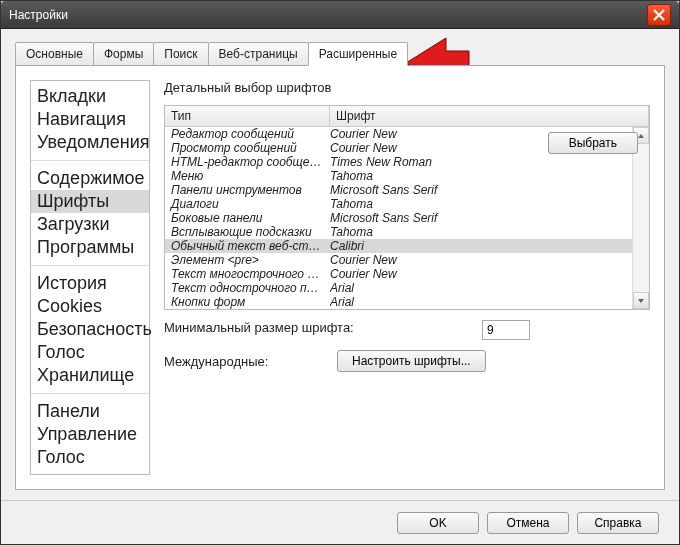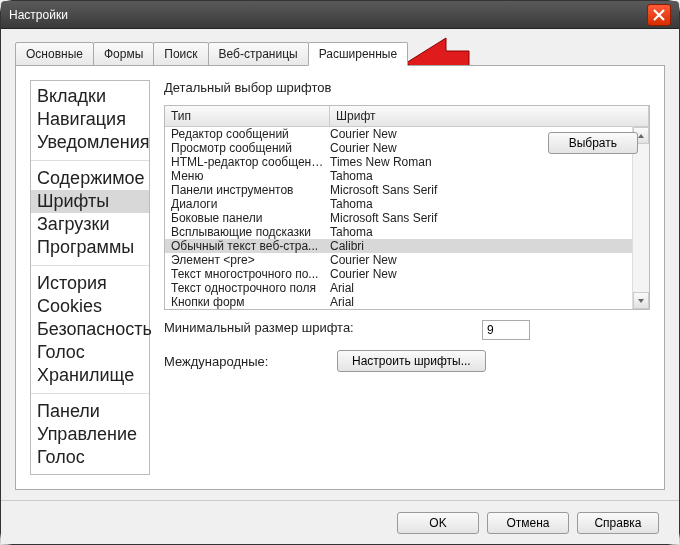--- a/index.html
+++ b/index.html
@@ -1,17 +1,17 @@
 <!DOCTYPE html>
 <html><head>
 <meta charset="utf-8">
 <style>
   * { box-sizing: border-box; margin: 0; padding: 0; font-family: Tahoma, Arial, sans-serif; font-size: 12px; }
   body { width: 680px; height: 545px; background: #fff; position: relative; overflow: hidden; }
-  .window { width: 680px; height: 545px; border: 1px solid #333; background: #f0f0f0; display: flex; flex-direction: column; position: relative; box-shadow: 0 3px 10px rgba(0,0,0,0.5); border-radius: 12px; }
+  .window { width: 680px; height: 545px; border: 1px solid #333; background: #f0f0f0; display: flex; flex-direction: column; position: relative; box-shadow: 0 3px 10px rgba(0,0,0,0.5); border-radius: 0; }
   .titlebar { height: 28px; background: linear-gradient(#5a5a5a,#3a3a3a); border-bottom: 1px solid #222; display: flex; align-items: center; padding: 0 8px; border-radius: 4px 4px 0 0; }
   .titlebar .title { color: #fff; font-size: 12px; flex: 1; }
   .close-btn { width: 24px; height: 22px; background: linear-gradient(#ff5a3a,#d62e00); border: 1px solid #8e1c00; border-radius: 3px; display: flex; align-items: center; justify-content: center; cursor: pointer; }
   .close-btn svg { width: 12px; height: 12px; }
   .tabs { display: flex; padding: 12px 14px 0 14px; background: #f0f0f0; border-bottom: none; position: relative; }
   .tab { padding: 4px 10px; background: linear-gradient(#fafafa,#e8e8e8); border: 1px solid #aaa; border-bottom: 1px solid #aaa; border-radius: 2px 2px 0 0; margin-right: -1px; cursor: pointer; color: #222; position: relative; top: 1px; }
   .tab.active { background: #fff; border-bottom: 1px solid #fff; z-index: 2; }
   .content-area { flex: 1; margin: 0 14px 10px 14px; background: #fff; border: 1px solid #aaa; padding: 14px; display: flex; gap: 14px; position: relative; z-index: 1; }
   .sidebar { width: 120px; border: 1px solid #bbb; background: #fff; padding: 2px 0; }
   .sidebar-group { padding: 2px 0; }
@@ -24,21 +24,21 @@
   .font-table-head { display: flex; background: linear-gradient(#fafafa,#e6e6e6); border-bottom: 1px solid #ccc; }
   .font-table-head .th { padding: 3px 6px; border-right: 1px solid #ccc; font-size: 12px; color: #222; }
   .th-type { width: 165px; }
   .th-font { flex: 1; }
   .font-table-body { max-height: 230px; overflow: hidden; position: relative; }
   .scroll-track { position: absolute; right: 0; top: 0; bottom: 0; width: 17px; background: #f4f4f4; border-left: 1px solid #ddd; }
   .scroll-arrow { height: 17px; background: linear-gradient(#fafafa,#e2e2e2); border: 1px solid #ccc; display: flex; align-items: center; justify-content: center; position: absolute; left: 0; right: 0; cursor: pointer;}
   .scroll-arrow.up { top: 0; }
   .scroll-arrow.down { bottom: 0; }
   .scroll-arrow svg { width: 8px; height: 8px; }
-  .font-row { display: flex; font-size: 13px; color: #222; }
+  .font-row { display: flex; font-size: 13px; color: #222; font-style: italic; }
   .font-row.sel { background: #d8d8d8; }
   .font-row .td-type { width: 165px; padding: 0 6px; white-space: nowrap; overflow: hidden; text-overflow: ellipsis; }
   .font-row .td-font { flex: 1; padding: 0 6px 0 0; white-space: nowrap; overflow: hidden; }
   .row-area { margin-right: 17px; }
   .select-btn { position: absolute; right: 26px; top: 66px; padding: 3px 20px; background: linear-gradient(#fafafa,#e4e4e4); border: 1px solid #999; border-radius: 3px; cursor: pointer; font-size: 12px; }
   .min-row { display: flex; gap: 4px; }
   .min-row label { font-size: 13px; color: #222; }
   .min-input { width: 48px; padding: 2px 4px; border: 1px solid #aaa; background: #fff; text-align: left; margin-left: auto; margin-right: 120px; }
   .intl-row { display: flex; align-items: center; gap: 13px; }
   .intl-row label { font-size: 13px; color: #222; width: 160px; }

